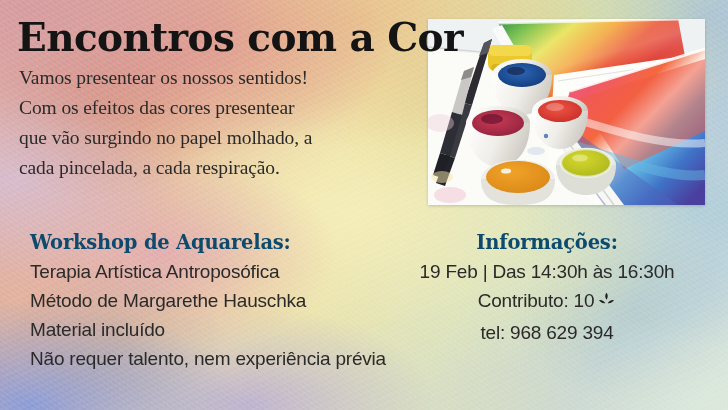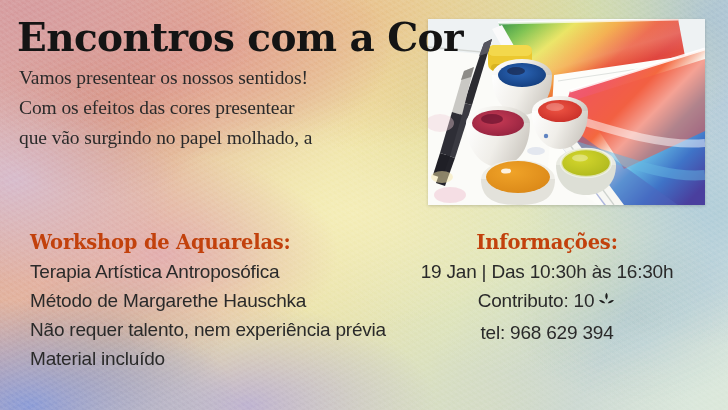--- a/index.html
+++ b/index.html
@@ -64,21 +64,21 @@
   .intro div{white-space:nowrap;}
 
   .col-left{
     position:absolute;left:30px;top:228px;width:460px;
   }
   .col-right{
     position:absolute;right:16px;top:228px;width:330px;text-align:center;
   }
   .sec-head{
     font-family:"DejaVu Serif","Liberation Serif",serif;
-    font-weight:700;font-size:19.5px;line-height:29px;color:#c2410c;
+    font-weight:700;font-size:19.5px;line-height:29px;color:#0c4a6e;
     letter-spacing:-.2px;
   }
   .sec-line{
     font-family:"Liberation Sans", sans-serif;
     font-size:19px;line-height:29px;color:#2a2a2a;letter-spacing:-.2px;
     white-space:nowrap;
   }
   .col-right .sec-line{line-height:29px;}
   .leaf-icon{
     display:inline-block;vertical-align:-3px;margin-left:3px;
@@ -243,33 +243,34 @@
       <ellipse cx="12" cy="104" rx="14" ry="9" fill="#efd0d8" opacity=".4"></ellipse>
     </svg>
   </div>
 
   <div class="title">Encontros com a Cor</div>
 
   <div class="intro">
     <div>Vamos presentear os nossos sentidos!</div>
     <div>Com os efeitos das cores presentear</div>
     <div>que vão surgindo no papel molhado, a</div>
+    <div>cada pincelada, a cada respiração.</div>
   </div>
 
   <div class="col-left">
     <div class="sec-head">Workshop de Aquarelas:</div>
     <div class="sec-line">Terapia Artística Antroposófica</div>
     <div class="sec-line">Método de Margarethe Hauschka</div>
+    <div class="sec-line">Material incluído</div>
     <div class="sec-line">Não requer talento, nem experiência prévia</div>
-    <div class="sec-line">Material incluído</div>
   </div>
 
   <div class="col-right">
     <div class="sec-head">Informações:</div>
-    <div class="sec-line">19 Jan | Das 10:30h às 16:30h</div>
+    <div class="sec-line">19 Feb | Das 14:30h às 16:30h</div>
     <div class="sec-line">
       <span>Contributo: 10</span><span class="leaf-icon"><svg width="19" height="19" viewBox="0 0 24 24" aria-hidden="true">
             <path d="M12 2.2c2.1 2.4 2.1 6.4 0 8.8-2.1-2.4-2.1-6.4 0-8.8z" fill="#1d1d1d"></path>
             <path d="M2.6 11.4c3.1-.6 6.6 1.2 7.8 4-3.1.6-6.6-1.2-7.8-4z" fill="#1d1d1d"></path>
             <path d="M21.4 11.4c-3.1-.6-6.6 1.2-7.8 4 3.1.6 6.6-1.2 7.8-4z" fill="#1d1d1d"></path>
           </svg></span>
     </div>
     <div class="sec-line">tel: 968 629 394</div>
   </div>
 

